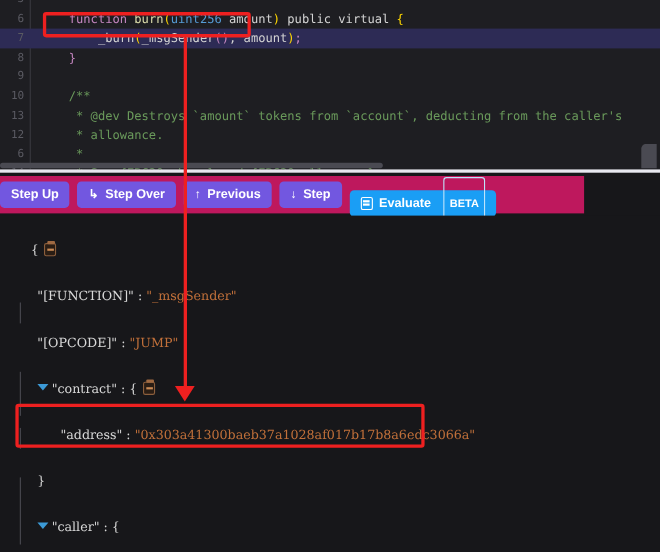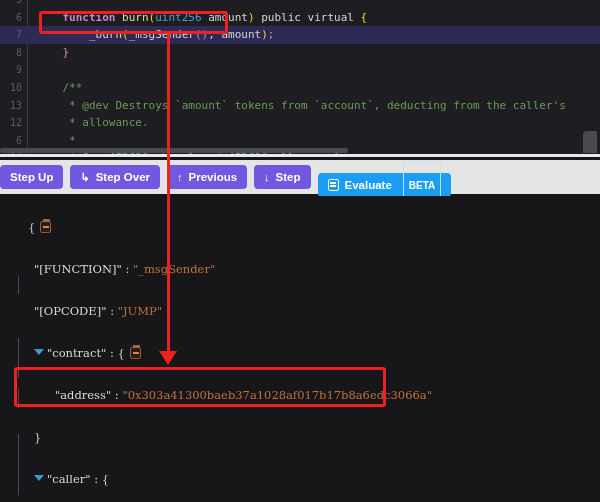--- a/index.html
+++ b/index.html
@@ -28,21 +28,21 @@
   .gutter-num {
     position: absolute; left: 0; top: 0; width: 22px;
     text-align: right; color: #5a5a62; font-size: 10px;
     font-family: "DejaVu Sans Mono", monospace;
   }
   .gutter-rule {
     position: absolute; left: 0; top: 0; width: 1px; height: 100%;
     background: #3a3a40;
   }
   .code-text { position: absolute; left: 36px; top: 0; }
-  .tok-kw   { color: #c586c0; font-weight: bold; }
+  .tok-kw   { color: #c586c0; }
   .tok-fn   { color: #dcdcaa; }
   .tok-mod  { color: #569cd6; }
   .tok-par  { color: #ffd700; }
   .tok-pnk  { color: #c586c0; }
   .tok-cmt  { color: #6a9a5b; }
   .tok-pln  { color: #d4d4d4; }
 
   .editor-scrollbar-h {
     position: absolute; left: 0; bottom: 0; width: 100%; height: 7px;
     background: transparent;
@@ -55,22 +55,22 @@
     position: absolute; right: 3px; top: 131px; width: 14px; height: 22px;
     background: #4a4a52; border-radius: 4px 0 0 0;
   }
   .editor-sep {
     position: absolute; left: 0; top: 154px; width: 600px; height: 3px;
     background: #e8e8ef;
   }
 
   
   .toolbar {
-    position: absolute; left: 0; top: 160px; width: 600px; height: 34px;
-    background: #e5e5e5; display: flex; align-items: center; gap: 7px;
+    position: absolute; left: 0; top: 160px; width: 531px; height: 34px;
+    background: #be185d; display: flex; align-items: center; gap: 7px;
     padding-left: 0px;
   }
   .btn {
     display: inline-flex; align-items: center; gap: 6px;
     height: 24px; padding: 0 10px; border-radius: 4px; border: none;
     font-size: 11.5px; font-weight: bold; color: #ffffff;
     font-family: "Liberation Sans", sans-serif;
     cursor: pointer; white-space: nowrap;
   }
   .btn-purple { background: #7257e0; }

